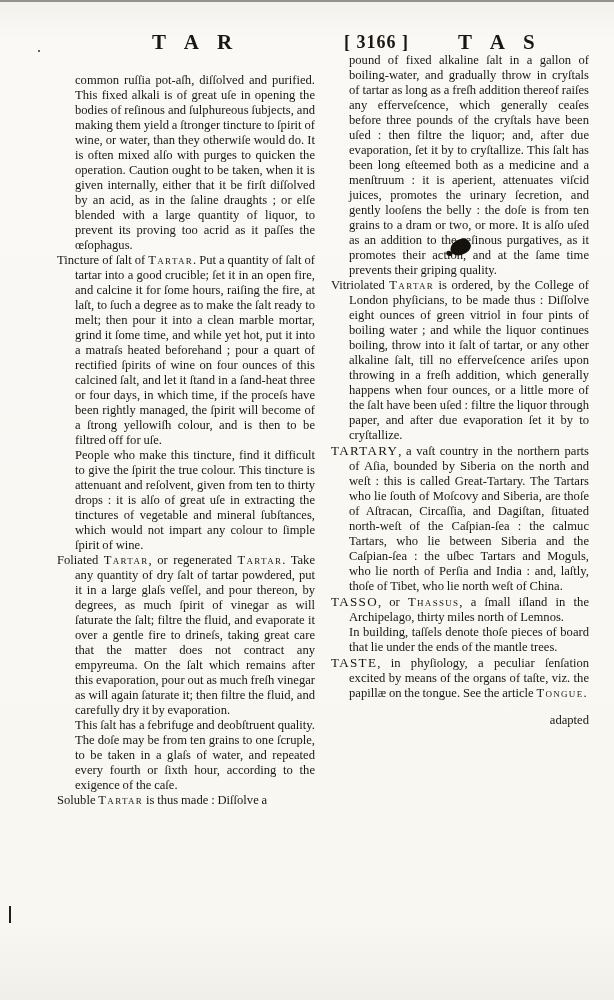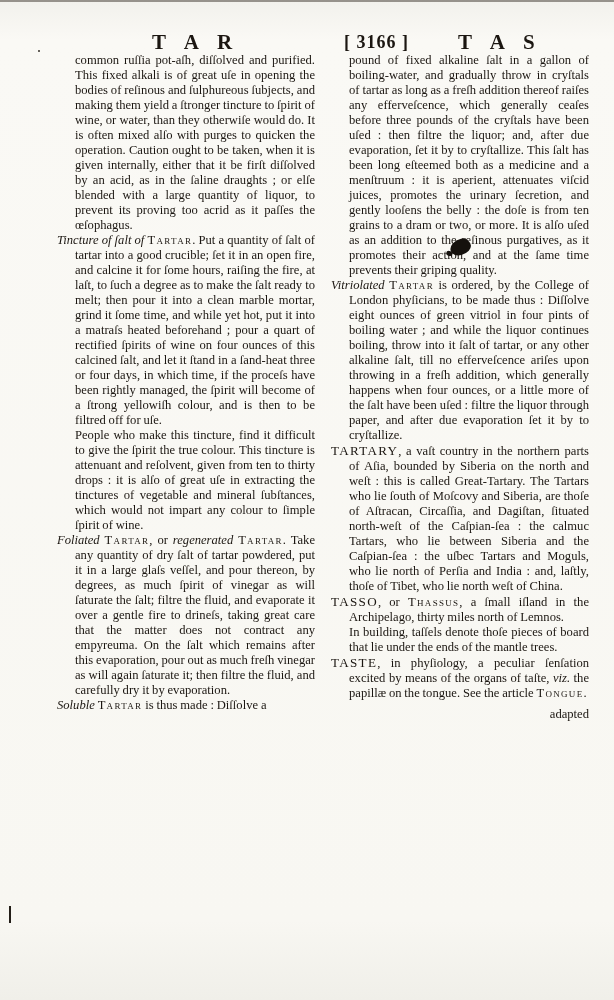--- a/index.html
+++ b/index.html
@@ -18,27 +18,27 @@
   .title-left{left:152px;top:2px;}
   .title-right{left:458px;top:2px;}
   .page-number{position:absolute;left:344px;top:4px;font-size:18px;font-weight:bold;letter-spacing:1px;white-space:nowrap;}
   .column{
     position:absolute;top:53px;width:258px;
     font-size:12.6px;line-height:15px;
     text-align:justify;
     hyphens:auto;-webkit-hyphens:auto;
     word-spacing:-0.3px;
   }
-  .column-left{left:57px;}
+  .column-left{left:57px;margin-top:20px;}
   .column-right{left:331px;}
   .block{margin:0 0 0 18px;}
   .block.entry{text-indent:-18px;}
   .block.indent{text-indent:10px;}
-  .block.catchword{text-align:right;margin-top:6px;}
-  .seg-i{font-style:italic;}
+  .block.catchword{text-align:right;margin-top:12px;}
+  .seg-i{}
   .seg-sc{font-variant:small-caps;letter-spacing:1.3px;}
   .seg-caps{letter-spacing:1.3px;font-size:1.04em;}
   .ink-blot{
     position:absolute;left:450px;top:239px;width:21px;height:16px;
     background:#15110d;
     border-radius:62% 38% 55% 45% / 58% 52% 48% 42%;
     transform:rotate(-14deg);
   }
   .ink-blot::after{
     content:"";position:absolute;left:-5px;top:9px;width:6px;height:5px;
@@ -85,20 +85,21 @@
     <span class="title title-left">T A R</span>
     <span class="page-number">[ 3166 ]</span>
     <span class="title title-right">T A S</span>
   </div>
 
   <div class="column column-left">
       <p class="block body"><span class="seg-n">common ruſſia pot-aſh, diſſolved and purified. This fixed alkali is of great uſe in opening the bodies of reſinous and ſulphureous ſubjects, and making them yield a ſtronger tincture to ſpirit of wine, or water, than they otherwiſe would do. It is often mixed alſo with purges to quicken the operation. Caution ought to be taken, when it is given internally, either that it be firſt diſſolved by an acid, as in the ſaline draughts ; or elſe blended with a large quantity of liquor, to prevent its proving too acrid as it paſſes the œſophagus.</span></p>
       <p class="block entry"><span class="seg-i">Tincture of ſalt of </span><span class="seg-sc">Tartar</span><span class="seg-n">. Put a quantity of ſalt of tartar into a good crucible; ſet it in an open fire, and calcine it for ſome hours, raiſing the fire, at laſt, to ſuch a degree as to make the ſalt ready to melt; then pour it into a clean marble mortar, grind it ſome time, and while yet hot, put it into a matraſs heated beforehand ; pour a quart of rectified ſpirits of wine on four ounces of this calcined ſalt, and let it ſtand in a ſand-heat three or four days, in which time, if the proceſs have been rightly managed, the ſpirit will become of a ſtrong yellowiſh colour, and is then to be filtred off for uſe.</span></p>
       <p class="block body"><span class="seg-n">People who make this tincture, find it difficult to give the ſpirit the true colour. This tincture is attenuant and reſolvent, given from ten to thirty drops : it is alſo of great uſe in extracting the tinctures of vegetable and mineral ſubſtances, which would not impart any colour to ſimple ſpirit of wine.</span></p>
       <p class="block entry"><span class="seg-i">Foliated </span><span class="seg-sc">Tartar</span><span class="seg-n">, or </span><span class="seg-i">regenerated </span><span class="seg-sc">Tartar</span><span class="seg-n">. Take any quantity of dry ſalt of tartar powdered, put it in a large glaſs veſſel, and pour thereon, by degrees, as much ſpirit of vinegar as will ſaturate the ſalt; filtre the fluid, and evaporate it over a gentle fire to drineſs, taking great care that the matter does not contract any empyreuma. On the ſalt which remains after this evaporation, pour out as much freſh vinegar as will again ſaturate it; then filtre the fluid, and carefully dry it by evaporation.</span></p>
+      <p class="block body"><span class="seg-n">This ſalt has a febrifuge and deobſtruent quality. The doſe may be from ten grains to one ſcruple, to be taken in a glaſs of water, and repeated every fourth or ſixth hour, according to the exigence of the caſe.</span></p>
       <p class="block entry"><span class="seg-i">Soluble </span><span class="seg-sc">Tartar</span><span class="seg-n"> is thus made : Diſſolve a</span></p>
     </div>
   <div class="column column-right">
       <p class="block body"><span class="seg-n">pound of fixed alkaline ſalt in a gallon of boiling-water, and gradually throw in cryſtals of tartar as long as a freſh addition thereof raiſes any efferveſcence, which generally ceaſes before three pounds of the cryſtals have been uſed : then filtre the liquor; and, after due evaporation, ſet it by to cryſtallize. This ſalt has been long eſteemed both as a medicine and a menſtruum : it is aperient, attenuates viſcid juices, promotes the urinary ſecretion, and gently looſens the belly : the doſe is from ten grains to a dram or two, or more. It is alſo uſed as an addition to the reſinous purgatives, as it promotes their action, and at the ſame time prevents their griping quality.</span></p>
       <p class="block entry"><span class="seg-i">Vitriolated </span><span class="seg-sc">Tartar</span><span class="seg-n"> is ordered, by the College of London phyſicians, to be made thus : Diſſolve eight ounces of green vitriol in four pints of boiling water ; and while the liquor continues boiling, throw into it ſalt of tartar, or any other alkaline ſalt, till no efferveſcence ariſes upon throwing in a freſh addition, which generally happens when four ounces, or a little more of the ſalt have been uſed : filtre the liquor through paper, and after due evaporation ſet it by to cryſtallize.</span></p>
       <p class="block entry"><span class="seg-caps">TARTARY</span><span class="seg-n">, a vaſt country in the northern parts of Aſia, bounded by Siberia on the north and weſt : this is called Great-Tartary.  The Tartars who lie ſouth of Moſcovy and Siberia, are thoſe of Aſtracan, Circaſſia, and Dagiſtan, ſituated north-weſt of the Caſpian-ſea : the calmuc Tartars, who lie between Siberia and the Caſpian-ſea : the uſbec Tartars and Moguls, who lie north of Perſia and India : and, laſtly, thoſe of Tibet, who lie north weſt of China.</span></p>
       <p class="block entry"><span class="seg-caps">TASSO</span><span class="seg-n">, or </span><span class="seg-sc">Thassus</span><span class="seg-n">, a ſmall iſland in the Archipelago, thirty miles north of Lemnos.</span></p>
       <p class="block body"><span class="seg-n">In building, taſſels denote thoſe pieces of board that lie under the ends of the mantle trees.</span></p>
       <p class="block entry"><span class="seg-caps">TASTE</span><span class="seg-n">, in phyſiology, a peculiar ſenſation excited by means of the organs of taſte, </span><span class="seg-i">viz.</span><span class="seg-n"> the papillæ on the tongue. See the article </span><span class="seg-sc">Tongue</span><span class="seg-n">.</span></p>
       <p class="block catchword"><span class="seg-n">adapted</span></p>

